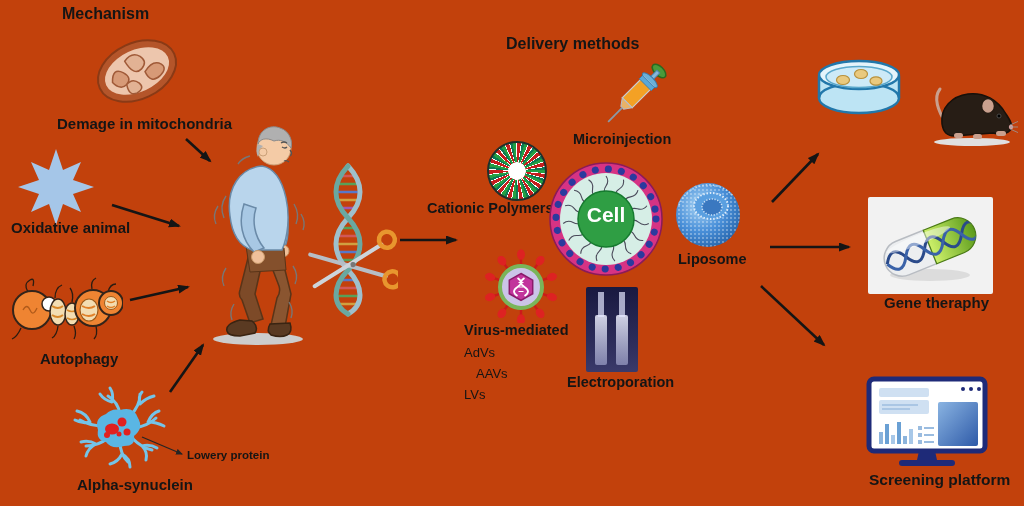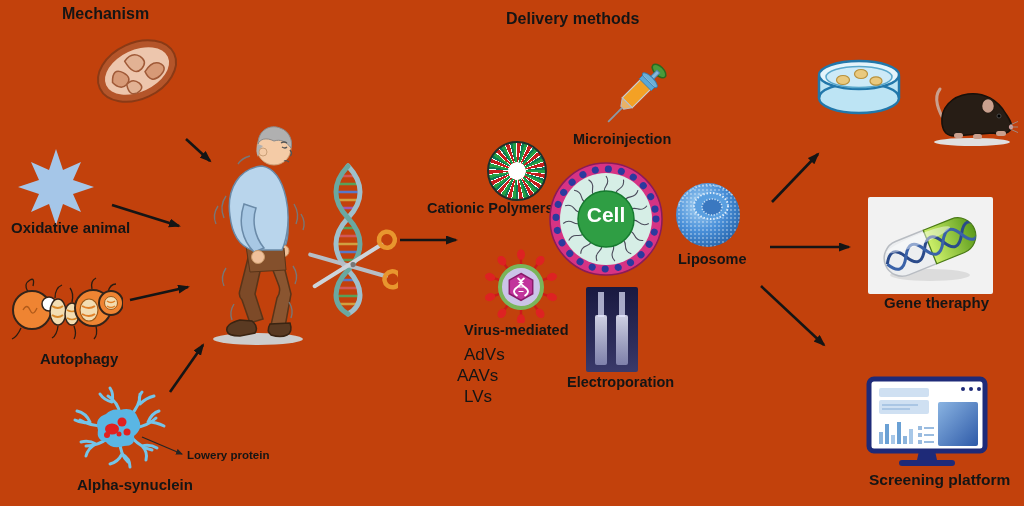--- a/index.html
+++ b/index.html
@@ -4,21 +4,21 @@
 <style>
   html,body{margin:0;padding:0;background:#fff;}
   #canvas{position:relative;width:1024px;height:506px;background:#c2410c;overflow:hidden;
           font-family:Liberation Sans, sans-serif;color:#111;}
   .abs{position:absolute;}
   .lbl{position:absolute;white-space:nowrap;color:#151515;font-weight:700;line-height:1.1;}
   .t16{font-size:16px;}
   .t15{font-size:15px;}
   .t14{font-size:14.5px;}
   .t11{font-size:11.5px;}
-  .reg{font-weight:400;font-size:17px;text-align:right;}
+  .reg{font-weight:400;font-size:13px;text-align:right;}
   .icon svg{display:block;}
   
   .pinwheel{position:absolute;left:487px;top:141px;width:60px;height:60px;border-radius:50%;
     box-sizing:border-box;border:2.5px solid #20302c;
     background:
       radial-gradient(circle, #ffffff 0 8.5px, rgba(255,255,255,0) 9px),
       repeating-conic-gradient(#c41e1e 0deg 8deg, #ffffff 8deg 10deg,
                                #0c7a55 10deg 15deg, #23a043 15deg 22deg, #ffffff 22deg 24deg);}
   
   .electro{position:absolute;left:586px;top:287px;width:52px;height:85px;
@@ -66,20 +66,21 @@
       <g transform="rotate(-25 45 44)">
         <ellipse cx="45" cy="44" rx="41" ry="28" fill="#b4552a" stroke="#8a3a16" stroke-width="2"></ellipse>
         <ellipse cx="45" cy="44" rx="34" ry="21" fill="#edc6ad"></ellipse>
         <path d="M18,44 q6,-14 14,-4 q6,8 -2,12 q-8,3 -12,-8 z" fill="#d79a77" stroke="#a05a38" stroke-width="1.5"></path>
         <path d="M38,30 q10,-6 16,2 q5,8 -4,12 q-10,4 -12,-14 z" fill="#e2b294" stroke="#a05a38" stroke-width="1.5"></path>
         <path d="M52,48 q12,-8 18,0 q4,6 -6,10 q-12,4 -12,-10 z" fill="#d79a77" stroke="#a05a38" stroke-width="1.5"></path>
         <path d="M30,52 q8,-4 12,4 q3,7 -6,8 q-9,0 -6,-12 z" fill="#e2b294" stroke="#a05a38" stroke-width="1.5"></path>
       </g>
     </svg>
   </div>
+  <div class="lbl t15" style="left:57px;top:116px">Demage in mitochondria</div>
 
   <div class="abs icon" style="left:16px;top:147px">
     <svg width="80" height="78" viewBox="0 0 80 78">
       <polygon fill="#a5c6e8" points="78,40 57,47 65,65 47,57 40,78 33,57 15,65 23,47 2,40 23,33 15,15 33,23 40,2 47,23 65,15 57,33"></polygon>
     </svg>
   </div>
   <div class="lbl t15" style="left:11px;top:220px">Oxidative animal</div>
 
   <div class="abs icon" style="left:8px;top:268px">
     <svg width="115" height="84" viewBox="0 0 115 84">
@@ -196,21 +197,21 @@
       <g transform="rotate(-8 60 102)">
         <path d="M14,86 L86,118" stroke="#b6bec6" stroke-width="4" stroke-linecap="round"></path>
         <path d="M14,118 L86,86" stroke="#cdd4da" stroke-width="4" stroke-linecap="round"></path>
         <circle cx="55" cy="102" r="2.6" fill="#777"></circle>
         <circle cx="92" cy="122" r="8" fill="none" stroke="#e8962e" stroke-width="4.5"></circle>
         <circle cx="92" cy="82" r="8" fill="none" stroke="#e8962e" stroke-width="4.5"></circle>
       </g>
     </svg>
   </div>
 
-  <div class="lbl t16" style="left:506px;top:10px">Delivery methods</div>
+  <div class="lbl t16" style="left:506px;top:35px">Delivery methods</div>
 
   <div class="abs icon" style="left:590px;top:53px">
     <svg width="90" height="92" viewBox="0 0 90 92">
       <g transform="rotate(45 45 42)">
         <ellipse cx="45" cy="8" rx="8.5" ry="4.5" fill="#4a9a3a" stroke="#2a6a20" stroke-width="1.5"></ellipse>
         <rect x="43" y="9" width="4" height="10" fill="#88b8d8" stroke="#4a84ac" stroke-width="1"></rect>
         <ellipse cx="45" cy="21" rx="10" ry="3.5" fill="#6ab0d8" stroke="#3a78a8" stroke-width="1"></ellipse>
         <rect x="38" y="23" width="14" height="30" fill="#f3a125" stroke="#c8cdd6" stroke-width="1.2"></rect>
         <rect x="36.5" y="23" width="17" height="4.5" fill="#5aa8d8" stroke="#3a78a8" stroke-width="0.8"></rect>
         <path d="M38,53 L52,53 L47,60 L43,60 Z" fill="#e8b268" stroke="#b8bec8" stroke-width="1"></path>
@@ -287,21 +288,21 @@
         <use href="#vsp" transform="rotate(288 38 40)"></use>
       <use href="#vsp" transform="rotate(324 38 40)"></use>
       <circle cx="38" cy="40" r="21" fill="#cbc4e8" stroke="#7ab55a" stroke-width="4"></circle>
       <polygon points="38,26.5 49.7,33.2 49.7,46.7 38,53.4 26.3,46.7 26.3,33.2" fill="#c2359c" stroke="#8a1a6a" stroke-width="1.5"></polygon>
       <path d="M34.5,31 q7,4.5 0,9 q-7,4.5 0,9 M41.5,31 q-7,4.5 0,9 q7,4.5 0,9" stroke="#fff" stroke-width="1.8" fill="none"></path>
       <path d="M35.5,35.5 h5 M35.5,40 h5 M35.5,44.5 h5" stroke="#fff" stroke-width="1.1"></path>
     </svg>
   </div>
   <div class="lbl t14" style="left:464px;top:323px">Virus-mediated</div>
   <div class="lbl reg" style="left:464px;top:346px">AdVs</div>
-  <div class="lbl reg" style="left:457px;top:367px">AAVs</div>
+  <div class="lbl reg" style="left:476px;top:367px">AAVs</div>
   <div class="lbl reg" style="left:464px;top:388px">LVs</div>
 
   <div class="electro">
     <div class="cuv l"></div>
     <div class="cuv r"></div>
   </div>
   <div class="lbl t14" style="left:567px;top:375px">Electroporation</div>
 
 
 

